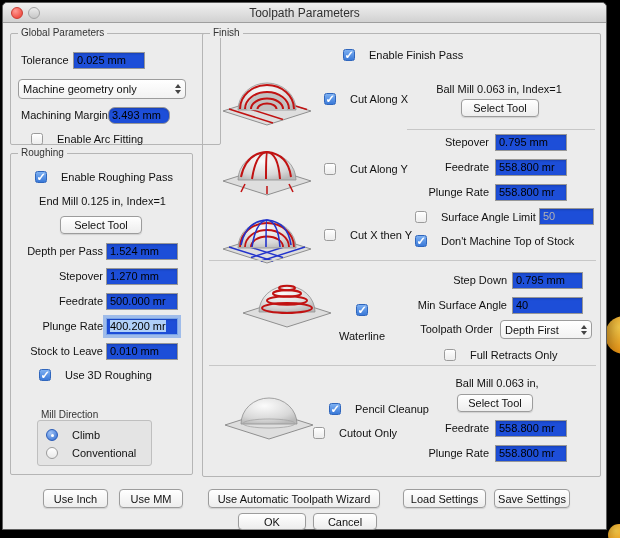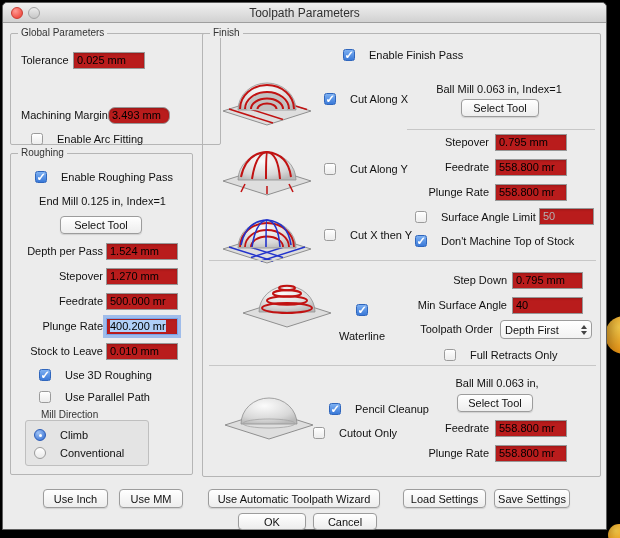--- a/index.html
+++ b/index.html
@@ -23,21 +23,21 @@
 
   .group  { position: absolute; border: 1px solid #b5b5b5; border-radius: 2px; }
   .legend { position: absolute; top: -7px; left: 7px; padding: 0 3px; background: #ececec;
             font-size: 10px; color: #333; white-space: nowrap; }
 
   .lab   { position: absolute; font-size: 11px; line-height: 17px; color: #111; white-space: nowrap; }
   .rlab  { text-align: right; }
   .ctext { position: absolute; font-size: 11px; line-height: 14px; color: #111; text-align: center; white-space: nowrap; }
   .small { font-size: 10px; color: #333; }
 
-  .field { position: absolute; height: 17px; background: #b91c1c; border: 1px solid #979797;
+  .field { position: absolute; height: 17px; background: #1d4ed8; border: 1px solid #979797;
            font-size: 11px; line-height: 15px; padding: 0 3px; overflow: hidden;
            white-space: nowrap; color: #000; box-shadow: inset 0 1px 2px rgba(0,0,0,.18); }
   .field.disabled { color: #b2b2b2; }
   .field.focused  { border-color: #79a3e7;
                     box-shadow: 0 0 0 3px rgba(118,163,234,.65), inset 0 1px 2px rgba(0,0,0,.12); }
   .sel { background: #b0d0f8; }
 
   .btn { position: absolute; height: 19px; background: linear-gradient(#ffffff, #ededed);
          border: 1px solid #9c9c9c; border-radius: 4px; font-size: 11px; color: #111;
          display: flex; align-items: center; justify-content: center;
@@ -82,20 +82,27 @@
     <span class="tl gray"></span>
     <div class="title">Toolpath Parameters</div>
   </div>
 
   <div class="group" style="left:7px; top:30px; width:211px; height:112px;">
     <span class="legend">Global Parameters</span>
 
     <div class="lab" style="left:10px; top:18px;">Tolerance</div>
     <div class="field" style="left:62px; top:18px; width:72px;">0.025 mm</div>
 
+    <div class="popup" style="left:7px; top:45px; width:168px;">
+      <span class="val">Machine geometry only</span>
+      <span class="arrows">
+          <i class="tri-up"></i>
+          <i class="tri-dn"></i>
+        </span>
+    </div>
 
     <div class="lab" style="left:10px; top:73px;">Machining Margin</div>
     <div class="field" style="left:97px; top:73px; width:62px;border-radius:7px;">3.493 mm</div>
 
     <div class="cbrow" style="left:20px; top:98px;">
       <span class="cb"></span>
       <span>Enable Arc Fitting</span>
     </div>
   </div>
 
@@ -125,27 +132,23 @@
       <span class="sel">400.200 mr</span>
     </div>
 
     <div class="lab rlab" style="left:4px; top:189px; width:88px;">Stock to Leave</div>
     <div class="field" style="left:95px; top:189px; width:72px;">0.010 mm</div>
 
     <div class="cbrow" style="left:28px; top:214px;">
       <span class="cb checked"></span>
       <span>Use 3D Roughing</span>
     </div>
-    <div class="cbrow" style="left:28px; top:236px;">
-      <span class="cb"></span>
-      <span>Use Parallel Path</span>
-    </div>
 
     <div class="lab small" style="left:30px; top:252px;">Mill Direction</div>
-    <div class="milldir-box" style="left:14px; top:266px; width:124px; height:46px;">
+    <div class="milldir-box" style="left:26px; top:266px; width:115px; height:46px;">
       <div class="cbrow" style="left:8px; top:7px;">
         <span class="radio checked"></span>
         <span>Climb</span>
       </div>
       <div class="cbrow" style="left:8px; top:25px;">
         <span class="radio"></span>
         <span>Conventional</span>
       </div>
     </div>
   </div>

